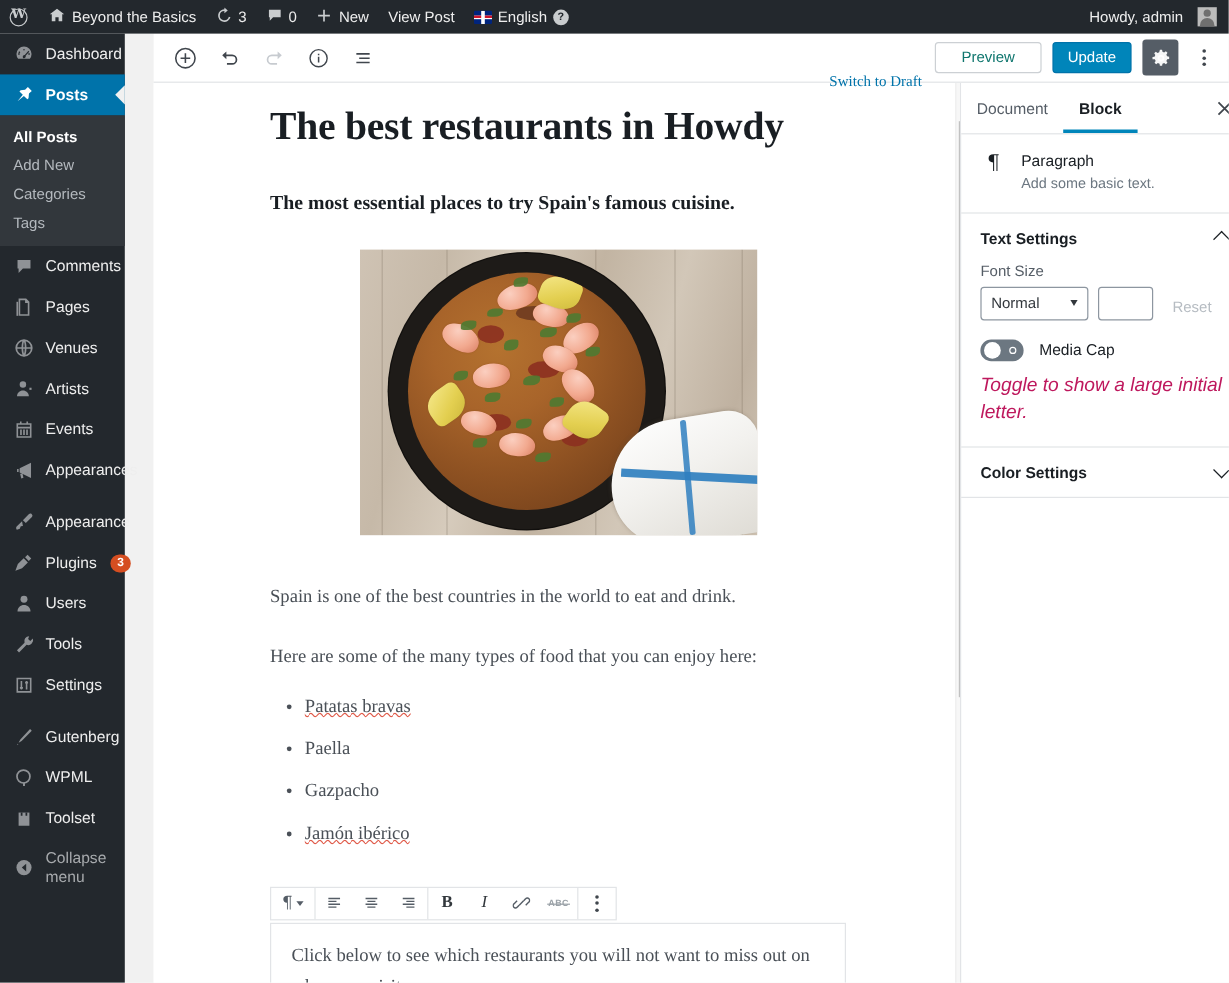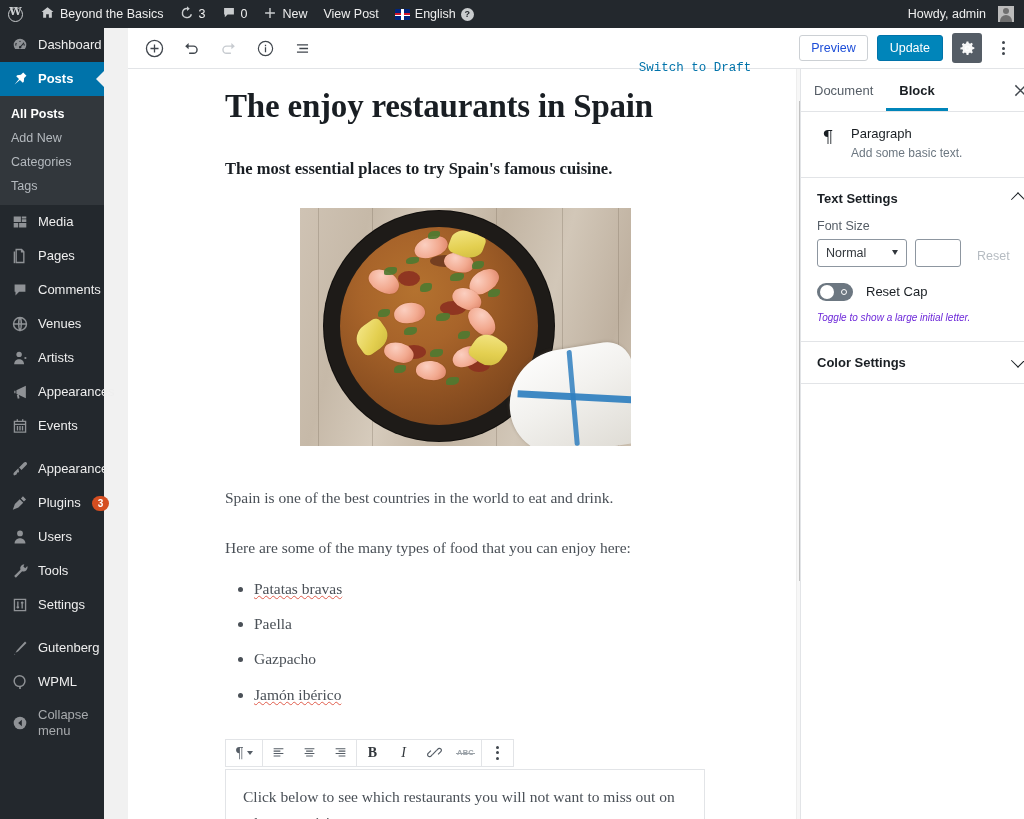--- a/index.html
+++ b/index.html
@@ -105,27 +105,26 @@
   .hdr-left{ display:flex; align-items:center; padding-left:11px; gap:7px; }
   .hbtn{
     width:30px;height:30px; display:flex;align-items:center;justify-content:center;
     background:none;border:none;cursor:pointer; padding:0; color:#40464d;
   }
   .hdr-right{
     margin-left:auto; display:flex; align-items:center; gap:9px; padding-right:9px;
   }
   .link-btn{
     background:none;border:none;color:#0073aa;font-size:12.5px;cursor:pointer;
-    font-family:Liberation Mono, monospace; padding:4px 2px;margin-top:40px;
+    font-family:Liberation Serif, serif; padding:4px 2px;margin-top:40px;
   }
   .btn-preview{
-    background:#fff; border:1px solid #ccd0d4; color:#1d4ed8;
-    border-radius:3px; font-size:12.5px; padding:5px 11px; cursor:pointer;
+    background:#fff; border:1px solid #ccd0d4; color:#0f766e;
+    border-radius:3px; font-size:12.5px; padding:5px 21px; cursor:pointer;
     font-family:"Liberation Sans",sans-serif;
-    margin-left:37px;
   }
   .btn-update{
     background:#0085ba; border:1px solid #0073aa; color:#fff;
     border-radius:3px; font-size:12.5px; padding:5px 12px; cursor:pointer;
     font-family:"Liberation Sans",sans-serif;
   }
   .btn-gear{
     width:30px;height:30px;background:#555d66;border:none;border-radius:3px;
     display:flex;align-items:center;justify-content:center;cursor:pointer;color:#fff;
   }
@@ -292,21 +291,21 @@
   .switch .knob{
     position:absolute; top:2px; left:3px; width:14px;height:14px;border-radius:50%;
     background:#fff;
   }
   .switch .ring{
     position:absolute; top:6px; right:6px; width:6px;height:6px;border-radius:50%;
     border:1.5px solid #fff;
   }
   .toggle-lbl{ font-size:13px; color:#191e23; }
   .help-it{
-    font-style:italic; font-size:10px; color:#6d28d9; margin-top:10px; line-height:1.4;
+    font-style:italic; font-size:16px; color:#be185d; margin-top:10px; line-height:1.4;
   }
   .css-in{
     width:100%; height:30px; border:1px solid #8d96a0; border-radius:3px;
     background:#fff; font-size:12.5px; padding:0 8px;
     font-family:"Liberation Sans",sans-serif;
   }
   .chev{
     display:inline-block; width:10px;height:10px;
     border-right:1.8px solid #191e23; border-bottom:1.8px solid #191e23;
   }
@@ -443,46 +442,38 @@
     </span>
     <span class="label">Posts</span>
   </div>
   <div class="submenu">
     <a class="cur" href="#">All Posts</a>
     <a href="#">Add New</a>
     <a href="#">Categories</a>
     <a href="#">Tags</a>
   </div>
 
-  <div class="menu-top">
-    <span class="mi">
-      <svg width="18" height="18" viewBox="0 0 20 20">
-          <path fill="#a7aaad" d="M3 4h8v6H3zM12 4h5v2h-5zm0 3h5v3h-5zM3 11h5v5H3zm6 0h8v5H9z"></path>
-        </svg>
-    </span>
-    <span class="label">Media</span>
+
+  <div class="menu-top">
+    <span class="mi">
+      <svg width="18" height="18" viewBox="0 0 20 20">
+          <path fill="#a7aaad" d="M4 4h12v8H9l-4 4v-4H4z"></path>
+        </svg>
+    </span>
+    <span class="label">Comments</span>
   </div>
 
   <div class="menu-top">
     <span class="mi">
       <svg width="18" height="18" viewBox="0 0 20 20">
           <path fill="#a7aaad" d="M5 2h7l3 3v13H5zM6.5 3.5v13h7V6h-2.5V3.5z"></path>
           <path fill="#a7aaad" d="M3 5h1.5v13H3z"></path>
         </svg>
     </span>
     <span class="label">Pages</span>
-  </div>
-
-  <div class="menu-top">
-    <span class="mi">
-      <svg width="18" height="18" viewBox="0 0 20 20">
-          <path fill="#a7aaad" d="M4 4h12v8H9l-4 4v-4H4z"></path>
-        </svg>
-    </span>
-    <span class="label">Comments</span>
   </div>
 
   <div class="menu-top">
     <span class="mi">
       <svg width="18" height="18" viewBox="0 0 20 20">
           <path fill="none" stroke="#a7aaad" stroke-width="1.6" d="M10 2.8a7.2 7.2 0 1 0 0 14.4 7.2 7.2 0 0 0 0-14.4zM3 10h14M10 2.8c2 2.4 2 11.6 0 14.4-2-2.8-2-12 0-14.4z"></path>
         </svg>
     </span>
     <span class="label">Venues</span>
   </div>
@@ -494,34 +485,34 @@
           <path fill="#a7aaad" d="M3.5 17c0-3.3 2.5-5.5 5.5-5.5s5.5 2.2 5.5 5.5z"></path>
           <rect x="15" y="9" width="2" height="2" fill="#a7aaad"></rect>
         </svg>
     </span>
     <span class="label">Artists</span>
   </div>
 
   <div class="menu-top">
     <span class="mi">
       <svg width="18" height="18" viewBox="0 0 20 20">
-          <path fill="#a7aaad" d="M16.5 3 6 8v4l10.5 5zM5 8.6H3.6v2.8H5zM6.4 13l1.1 4.4 2-.5L8.6 13z"></path>
-        </svg>
-    </span>
-    <span class="label">Appearances</span>
-  </div>
-
-  <div class="menu-top">
-    <span class="mi">
-      <svg width="18" height="18" viewBox="0 0 20 20">
           <path fill="none" stroke="#a7aaad" stroke-width="1.5" d="M3.8 4.8h12.4v12H3.8z"></path>
           <path stroke="#a7aaad" stroke-width="1.5" d="M3.8 8.2h12.4M7 4.8V2.6M13 4.8V2.6M7.2 10v5M10 10v5M12.8 10v5"></path>
         </svg>
     </span>
     <span class="label">Events</span>
+  </div>
+
+  <div class="menu-top">
+    <span class="mi">
+      <svg width="18" height="18" viewBox="0 0 20 20">
+          <path fill="#a7aaad" d="M16.5 3 6 8v4l10.5 5zM5 8.6H3.6v2.8H5zM6.4 13l1.1 4.4 2-.5L8.6 13z"></path>
+        </svg>
+    </span>
+    <span class="label">Appearances</span>
   </div>
 
   <div class="menu-sep"></div>
 
   <div class="menu-top">
     <span class="mi">
       <svg width="18" height="18" viewBox="0 0 20 20">
           <path fill="#a7aaad" d="M17 2.6c-.7-.7-1.8-.5-2.6.3L9 8.3l2.7 2.7 5.4-5.4c.8-.8 1-1.9.3-2.6zM8.2 9.2 3.4 14c-.9.9-.9 2.3 0 3.2l2.7-1 .9-2.3 2-.3z"></path>
         </svg>
     </span>
@@ -582,20 +573,29 @@
   <div class="menu-top">
     <span class="mi">
       <svg width="18" height="18" viewBox="0 0 20 20">
           <circle cx="9.5" cy="9" r="6" fill="none" stroke="#a7aaad" stroke-width="1.6"></circle>
           <path stroke="#a7aaad" stroke-width="1.8" d="M10 14.5v3.2"></path>
         </svg>
     </span>
     <span class="label">WPML</span>
   </div>
 
+  <div class="menu-top">
+    <span class="mi">
+      <svg width="18" height="18" viewBox="0 0 20 20">
+          <path fill="#a7aaad" d="M5 4.6h10v12.2H5z"></path>
+          <path fill="#23282d" d="M7 4.6h1.6v3H7zM11.4 4.6H13v3h-1.6z"></path>
+        </svg>
+    </span>
+    <span class="label">Toolset</span>
+  </div>
 
   <div class="menu-top dim">
     <span class="mi">
       <svg width="18" height="18" viewBox="0 0 20 20">
           <circle cx="10" cy="10" r="7" fill="#a7aaad"></circle>
           <path fill="#23282d" d="M12 6.4 8 10l4 3.6z"></path>
         </svg>
     </span>
     <span class="label collapse">Collapse menu</span>
   </div>
@@ -649,21 +649,21 @@
           <span></span>
           <span></span>
         </span>
     </button>
   </div>
 </div>
 
 <div id="ed-body">
 
   <div id="canvas">
-    <h1 class="post-title">The enjoy restaurants in Spain</h1>
+    <h1 class="post-title">The best restaurants in Howdy</h1>
 
     <div class="blk">
       <div class="h-sub">The most essential places to try Spain's famous cuisine.</div>
 
       <div class="figure">
         <div class="paella">
           <div class="plank" style="left:18px"></div>
           <div class="plank" style="left:72px"></div>
           <div class="plank" style="left:196px"></div>
           <div class="plank" style="left:262px"></div>
@@ -823,21 +823,21 @@
           <span class="caret"></span>
         </div>
         <input class="num-in" type="text" value="" style="">
         <button class="reset-btn">Reset</button>
       </div>
       <div class="toggle-row">
         <span class="switch">
           <span class="knob"></span>
           <span class="ring"></span>
         </span>
-        <span class="toggle-lbl">Reset Cap</span>
+        <span class="toggle-lbl">Media Cap</span>
       </div>
       <div class="help-it">Toggle to show a large initial letter.</div>
     </div>
   </div>
 
   <div class="panel">
     <button class="panel-hdr">
       <span>Color Settings</span>
       <span class="chev down"></span>
     </button>

